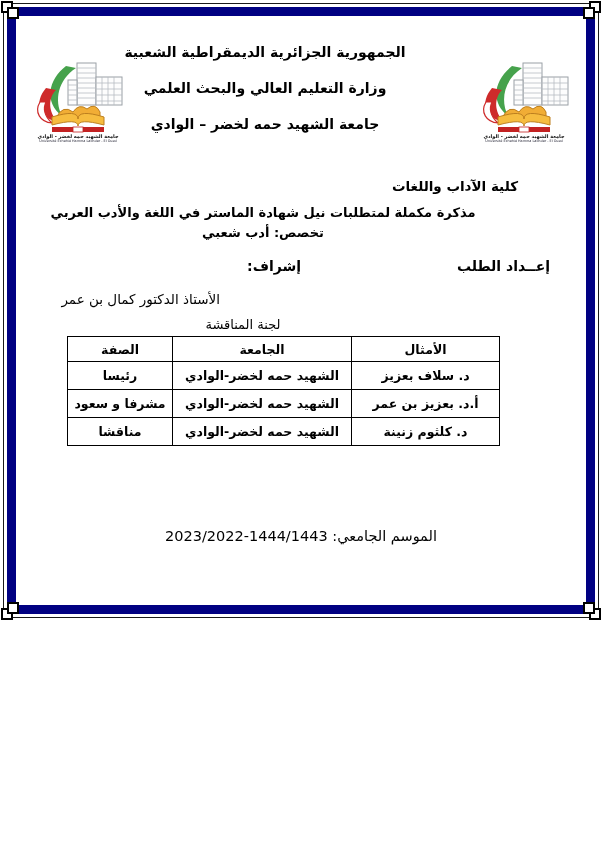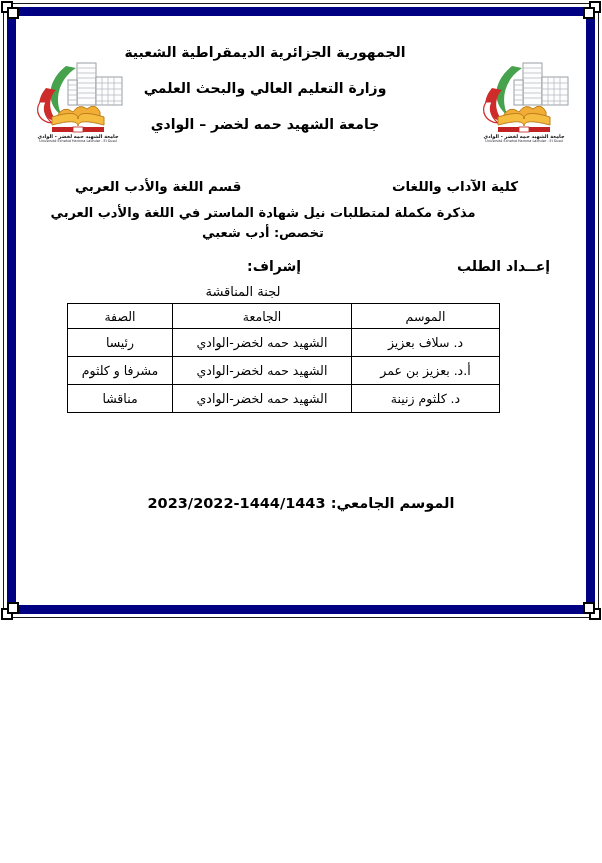--- a/index.html
+++ b/index.html
@@ -48,26 +48,26 @@
   .names-row { margin-top:6px; display:flex; font-size:13.5px; }
   .names-row > div { width:50%; text-align:start; box-sizing:border-box; }
   .students-col { padding-right:76px; line-height:33px; }
   .supervisor-col { padding-right:81px; line-height:33px; }
 
   .committee-title { font-size:13px; line-height:18px; transform:translateX(-58px); }
   table.committee {
     border-collapse:collapse; margin:2px 74px 0 auto; direction:rtl;
     font-size:12.5px;
   }
-  table.committee th, table.committee td { border:1px solid #000; font-weight:normal; padding:0 6px; }
+  table.committee th, table.committee td { border:1px solid #000; font-weight:bold; padding:0 6px; }
   table.committee th { height:24px; }
   table.committee td { height:27px; }
   .col-prof { width:148px; } .col-univ { width:179px; } .col-role { width:105px; }
 
-  .year-line { margin-top:82px; font-weight:bold; font-size:14.5px; }
+  .year-line { margin-top:82px; font-weight:normal; font-size:14.5px; }
   .year-value { direction:ltr; unicode-bidi:isolate; }
 </style>
 </head>
 <body>
 
 <div class="page">
 
   <div class="frame-thin"></div>
   <div class="frame-navy"></div>
 
@@ -127,64 +127,64 @@
     </svg>
 
     <div class="header-block">
       <div>الجمهورية الجزائرية الديمقراطية الشعبية</div>
       <div>وزارة التعليم العالي والبحث العلمي</div>
       <div>جامعة الشهيد حمه لخضر – الوادي</div>
     </div>
 
     <div class="faculty-row">
       <div>كلية الآداب واللغات</div>
-      <div>قسم اللغة والأدب العربي</div>
     </div>
 
 
     <div class="note-block">
       <div class="note-line1">مذكرة مكملة لمتطلبات نيل شهادة الماستر في اللغة والأدب العربي</div>
       <div class="note-line2">تخصص: أدب شعبي</div>
     </div>
 
     <div class="labels-row">
       <div class="label-prepare">إعــداد الطلب</div>
       <div class="label-supervise">إشراف:</div>
     </div>
 
     <div class="names-row">
       <div class="students-col">
       </div>
+      <div class="supervisor-col">الأستاذ الدكتور كمال بن عمر</div>
     </div>
 
     <div class="committee-title">لجنة المناقشة</div>
 
     <table class="committee">
       <colgroup>
           <col class="col-prof">
           <col class="col-univ">
           <col class="col-role">
         </colgroup>
       <thead>
         <tr>
-          <th>الموسم</th>
+          <th>الأمثال</th>
           <th>الجامعة</th>
           <th>الصفة</th>
         </tr>
       </thead>
       <tbody>
         <tr>
           <td>د. سلاف بعزيز</td>
           <td>الشهيد حمه لخضر-الوادي</td>
           <td>رئيسا</td>
         </tr>
         <tr>
           <td>أ.د. بعزيز بن عمر</td>
           <td>الشهيد حمه لخضر-الوادي</td>
-          <td>مشرفا و كلثوم</td>
+          <td>مشرفا و سعود</td>
         </tr>
         <tr>
           <td>د. كلثوم زنينة</td>
           <td>الشهيد حمه لخضر-الوادي</td>
           <td>مناقشا</td>
         </tr>
       </tbody>
     </table>
 
     <div class="year-line">

